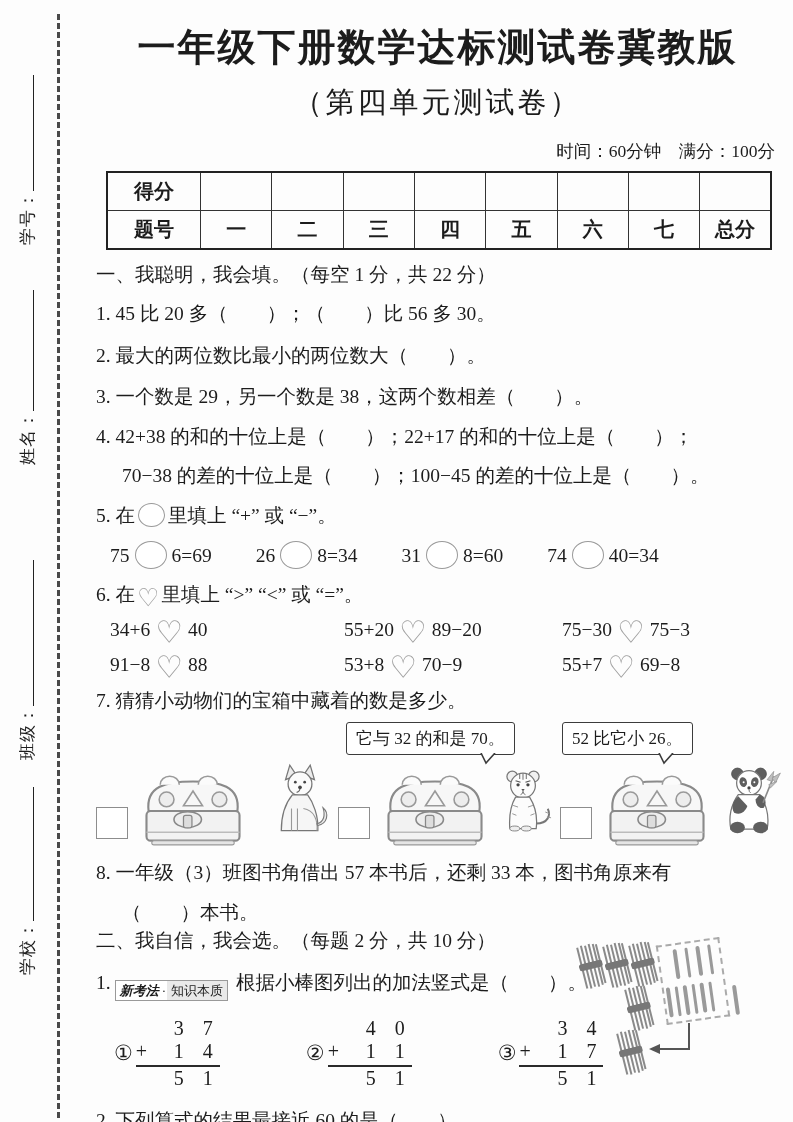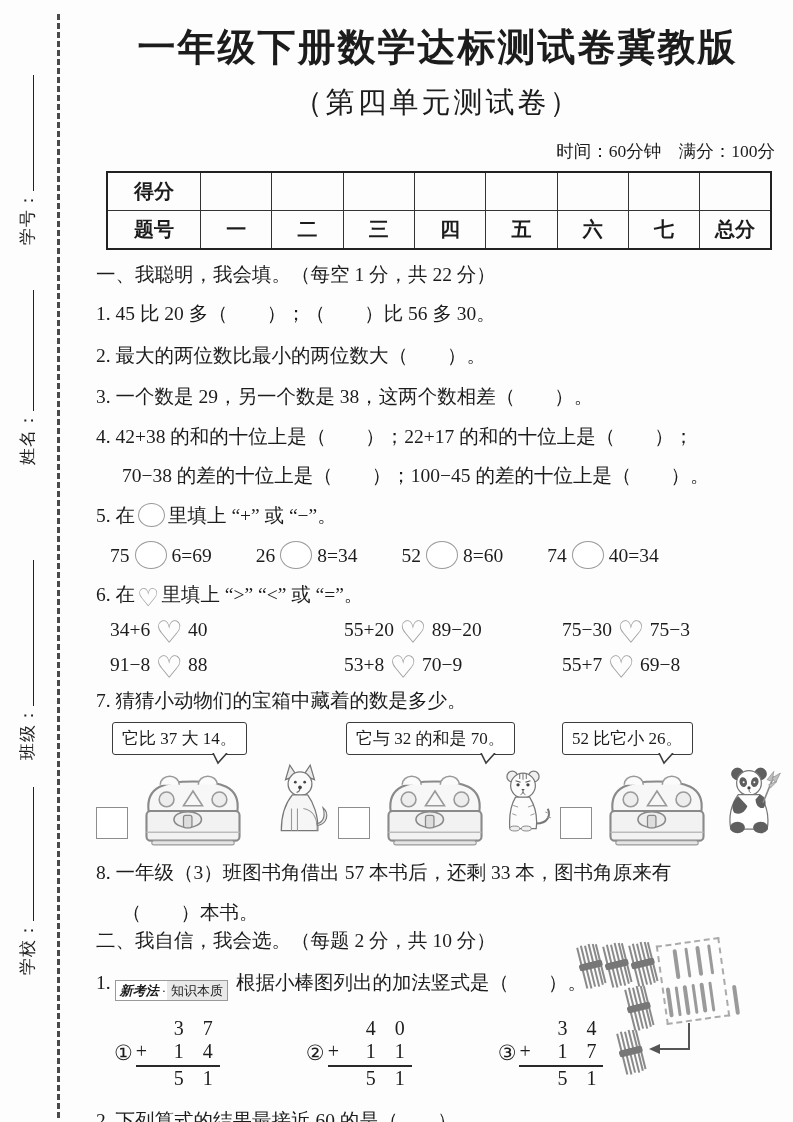--- a/index.html
+++ b/index.html
@@ -147,47 +147,41 @@
     <div class="ln" style="margin-top:17px;">3. 一个数是 29，另一个数是 38，这两个数相差（　　）。</div>
     <div class="ln">4. 42+38 的和的十位上是（　　）；22+17 的和的十位上是（　　）；</div>
     <div class="ln indent">70−38 的差的十位上是（　　）；100−45 的差的十位上是（　　）。</div>
 
     <div class="ln">
       <span>5. 在</span><span class="oval small"></span><span>里填上 “+” 或 “−”。</span>
     </div>
     <div class="q5row">
       <span><span>75</span><span class="oval"></span><span>6=69</span></span>
       <span><span>26</span><span class="oval"></span><span>8=34</span></span>
-      <span><span>52</span><span class="oval"></span><span>8=60</span></span>
+      <span><span>31</span><span class="oval"></span><span>8=60</span></span>
       <span><span>74</span><span class="oval"></span><span>40=34</span></span>
     </div>
 
     <div class="ln" style="margin-top:14px;">
       <span>6. 在</span><span class="heart small">♡</span><span>里填上 “&gt;” “&lt;” 或 “=”。</span>
     </div>
     <div class="qgrid">
       <span><span>34+6</span><span class="heart">♡</span><span>40</span></span>
       <span><span>55+20</span><span class="heart">♡</span><span>89−20</span></span>
       <span><span>75−30</span><span class="heart">♡</span><span>75−3</span></span>
       <span><span>91−8</span><span class="heart">♡</span><span>88</span></span>
       <span><span>53+8</span><span class="heart">♡</span><span>70−9</span></span>
       <span><span>55+7</span><span class="heart">♡</span><span>69−8</span></span>
     </div>
 
     <div class="ln" style="margin-top:13px;">7. 猜猜小动物们的宝箱中藏着的数是多少。</div>
 
     <div class="q7row">
 
       <div class="q7g g1">
-        <div class="bubble" style="left:18px;">
-          <span>它比 37 大 14。</span>
-          <svg class="tail" width="16" height="12">
-              <path d="M1,0 L6,10 L15,0" fill="#fff" stroke="#3c3c3c" stroke-width="1.6"></path>
-            </svg>
-        </div>
         <div class="ansbox"></div>
         <svg class="chest" width="118" height="74" viewBox="0 0 110 70">
           <path d="M13,36 C10,12 30,8 55,8 C80,8 100,12 97,36 Z" fill="#f7f7f7" stroke="#8a8a8a" stroke-width="2"></path>
           <path d="M24,11 a9,8 0 0 1 18,0" fill="#fbfbfb" stroke="#9a9a9a" stroke-width="1.5"></path>
           <path d="M60,11 a9,8 0 0 1 18,0" fill="#fbfbfb" stroke="#9a9a9a" stroke-width="1.5"></path>
           <circle cx="30" cy="25" r="7" fill="#ededed" stroke="#999" stroke-width="1.5"></circle>
           <polygon points="46,31 55,17 64,31" fill="none" stroke="#999" stroke-width="1.5"></polygon>
           <circle cx="80" cy="25" r="7" fill="#ededed" stroke="#999" stroke-width="1.5"></circle>
           <rect x="11" y="36" width="88" height="28" rx="4" fill="#f2f2f2" stroke="#8a8a8a" stroke-width="2"></rect>
           <line x1="11" y1="56" x2="99" y2="56" stroke="#bbb" stroke-width="1.5"></line>

